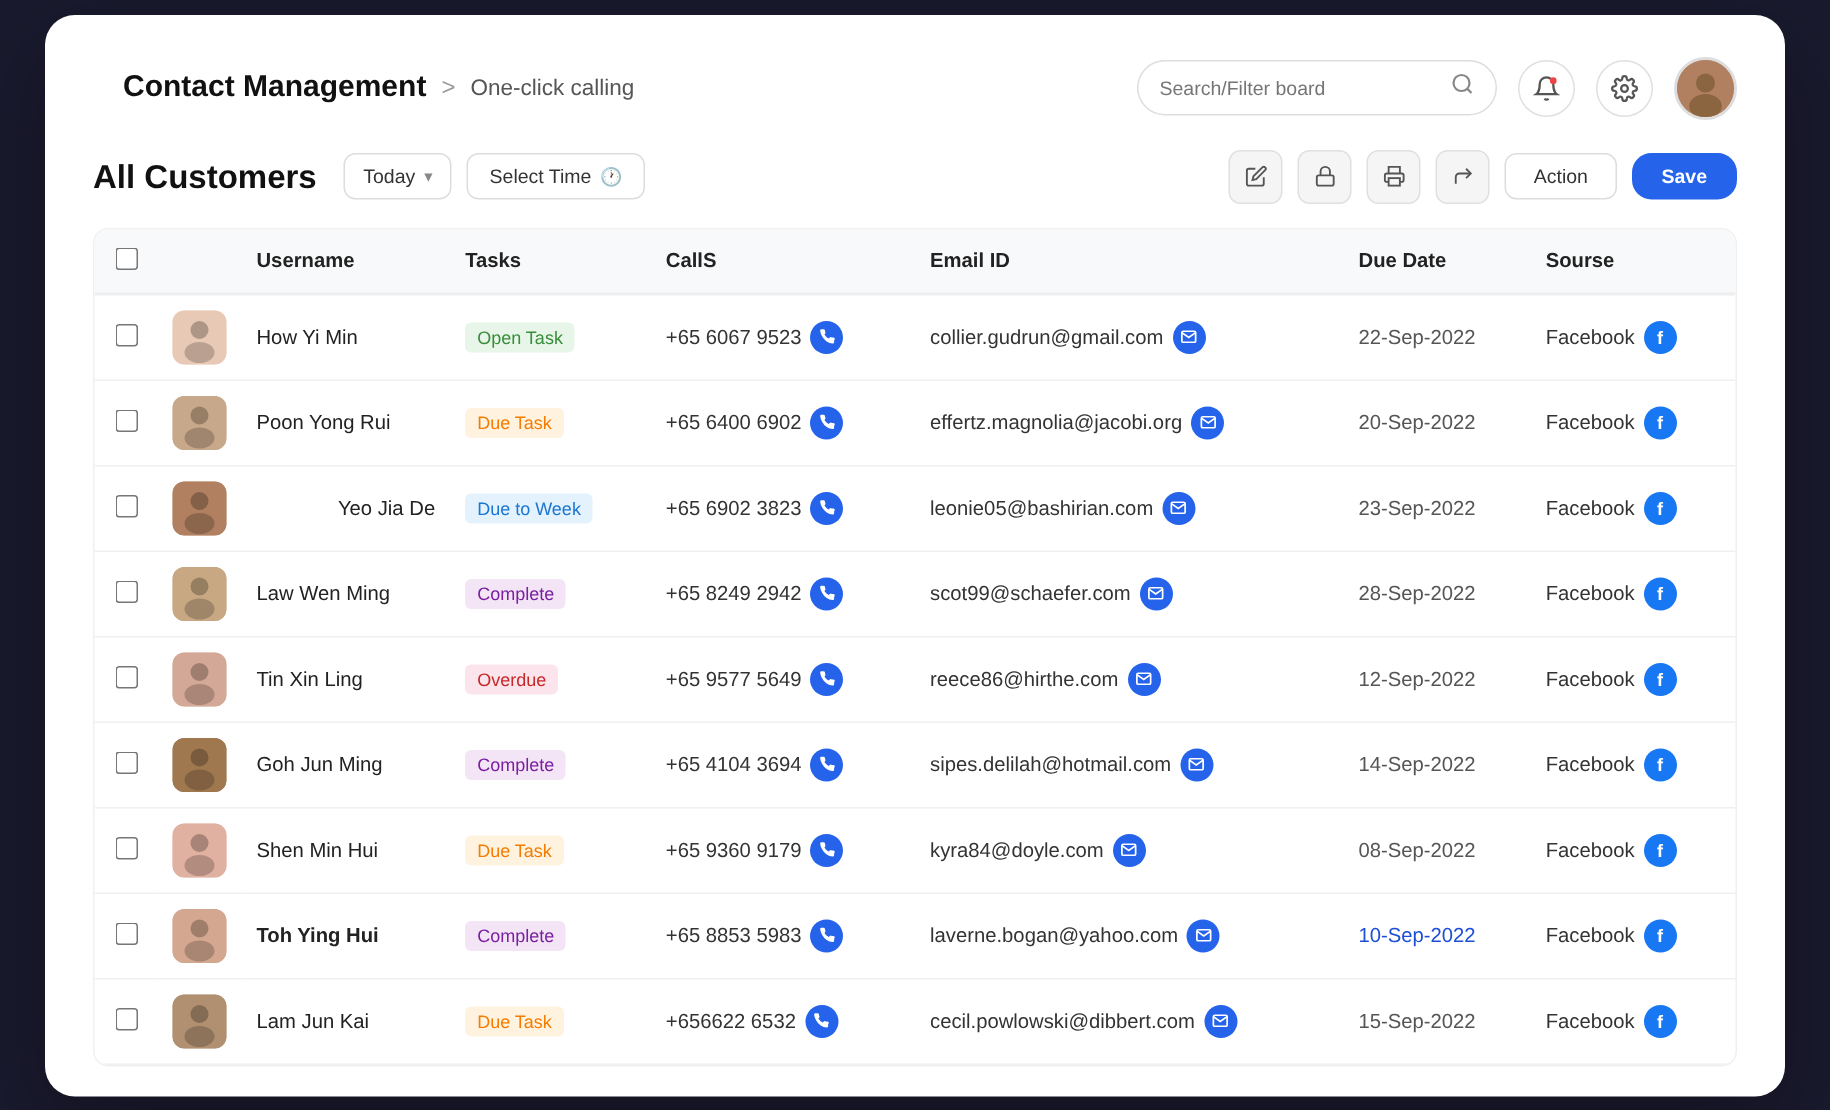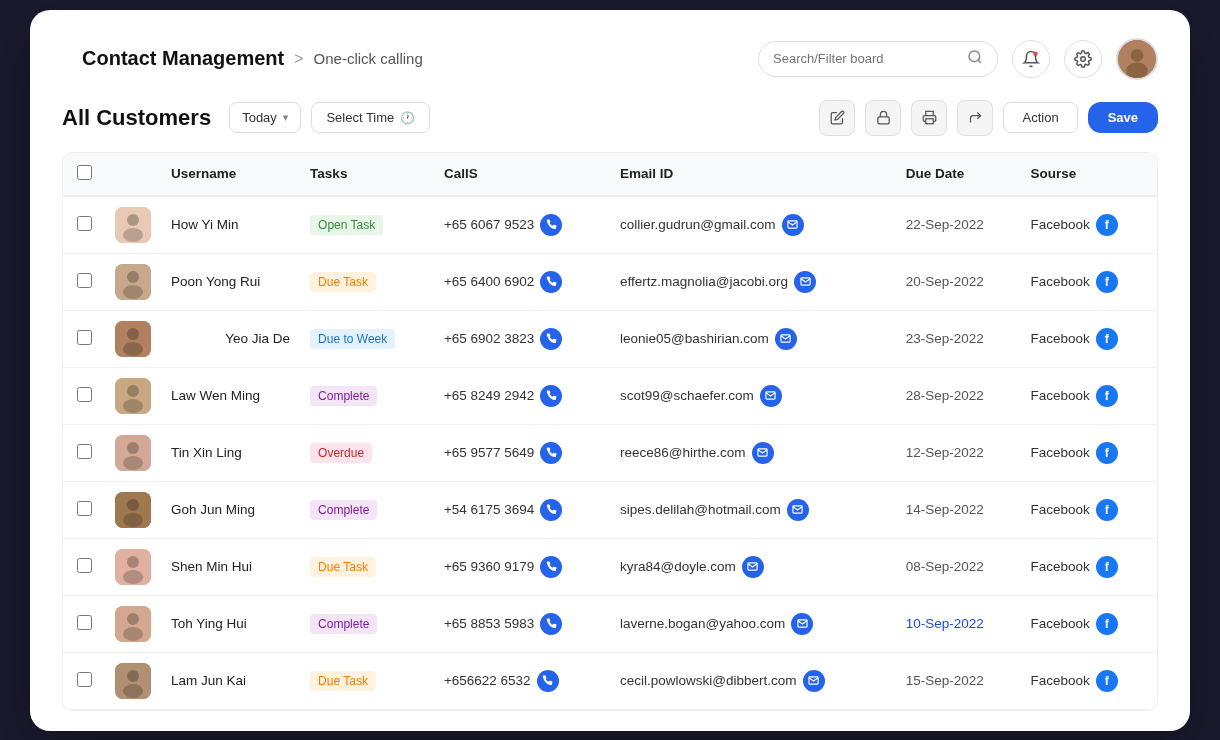--- a/index.html
+++ b/index.html
@@ -639,21 +639,21 @@
           <ellipse cx="18" cy="28" rx="10" ry="7" fill="rgba(0,0,0,0.2)"></ellipse>
         </svg>
       </div>
     </td>
     <td style="font-weight:500;color:#222;">Goh Jun Ming</td>
     <td>
       <span class="task-badge task-complete">Complete</span>
     </td>
     <td>
       <div class="call-cell">
-        <span>+54 6175 3694</span>
+        <span>+65 4104 3694</span>
         <div class="call-icon">
           <svg width="11" height="11" viewBox="0 0 24 24" fill="white">
             <path d="M22 16.92v3a2 2 0 0 1-2.18 2 19.79 19.79 0 0 1-8.63-3.07A19.5 19.5 0 0 1 4.69 11.5 19.79 19.79 0 0 1 1.61 2.84 2 2 0 0 1 3.58 1h3a2 2 0 0 1 2 1.72c.127.96.361 1.903.7 2.81a2 2 0 0 1-.45 2.11L7.91 8.56a16 16 0 0 0 6.08 6.08l1.62-1.62a2 2 0 0 1 2.11-.45c.907.339 1.85.573 2.81.7A2 2 0 0 1 22 16.92z"></path>
           </svg>
         </div>
       </div>
     </td>
     <td>
       <div class="email-cell">
         <span>sipes.delilah@hotmail.com</span>
@@ -725,21 +725,21 @@
     </td>
     <td>
       <div class="row-avatar-placeholder" style="background:#d4a890;">
         <svg viewBox="0 0 36 36" width="36" height="36">
           <rect width="36" height="36" rx="8" fill="#d4a890"></rect>
           <ellipse cx="18" cy="13" rx="6" ry="6" fill="rgba(0,0,0,0.25)"></ellipse>
           <ellipse cx="18" cy="28" rx="10" ry="7" fill="rgba(0,0,0,0.2)"></ellipse>
         </svg>
       </div>
     </td>
-    <td style="font-weight:400;color:#222;">Toh Ying Hui</td>
+    <td style="font-weight:700;color:#222;">Toh Ying Hui</td>
     <td>
       <span class="task-badge task-complete">Complete</span>
     </td>
     <td>
       <div class="call-cell">
         <span>+65 8853 5983</span>
         <div class="call-icon">
           <svg width="11" height="11" viewBox="0 0 24 24" fill="white">
             <path d="M22 16.92v3a2 2 0 0 1-2.18 2 19.79 19.79 0 0 1-8.63-3.07A19.5 19.5 0 0 1 4.69 11.5 19.79 19.79 0 0 1 1.61 2.84 2 2 0 0 1 3.58 1h3a2 2 0 0 1 2 1.72c.127.96.361 1.903.7 2.81a2 2 0 0 1-.45 2.11L7.91 8.56a16 16 0 0 0 6.08 6.08l1.62-1.62a2 2 0 0 1 2.11-.45c.907.339 1.85.573 2.81.7A2 2 0 0 1 22 16.92z"></path>
           </svg>

